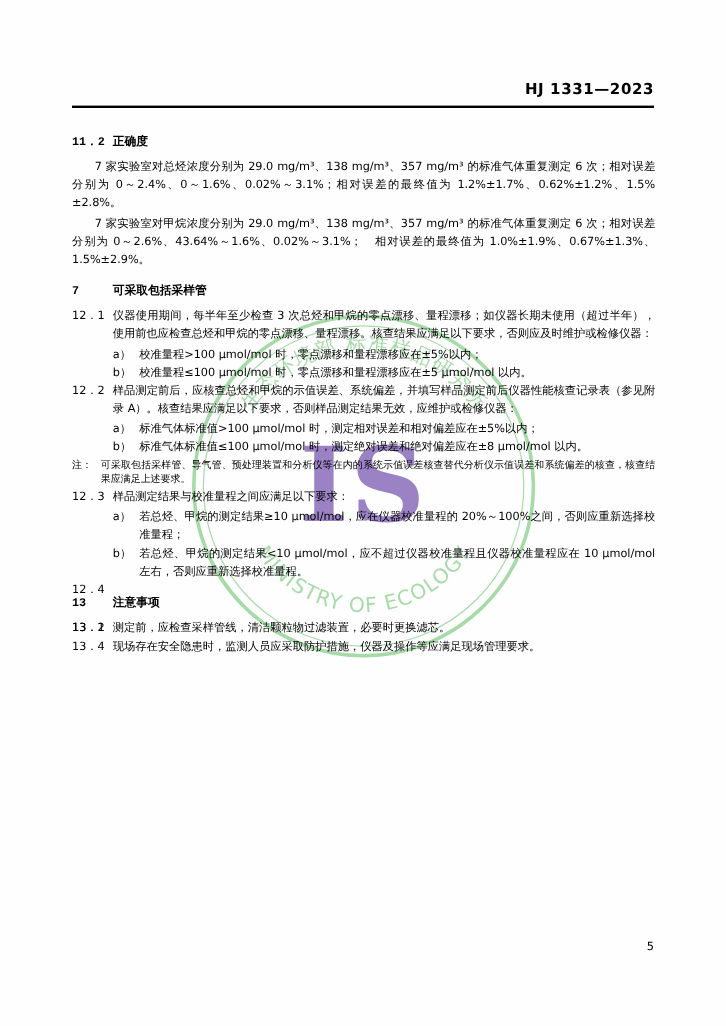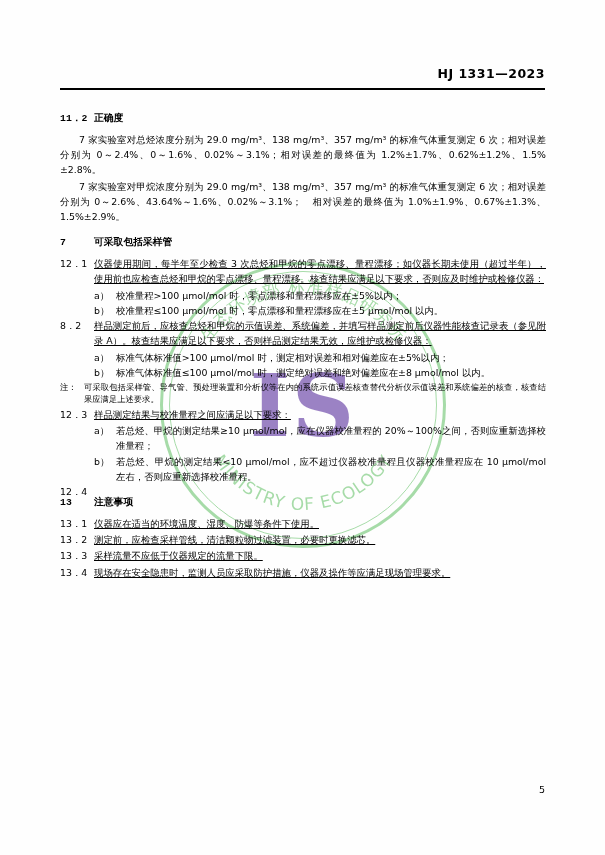--- a/index.html
+++ b/index.html
@@ -70,21 +70,20 @@
   p.para {
     margin: 0 0 1px 0;
     text-indent: 19px;
   }
 
   
   .clause {
     position: relative;
     padding-left: 34px;
     margin: 0 0 1px 0;
-    text-decoration: underline;
   }
   .clause .cnum {
     position: absolute;
     left: 0;
     top: 0;
     width: 32px;
   }
 
   
   .sub {
@@ -215,21 +214,21 @@
     <div class="sub">
       <span class="letter">a）</span>
       <span>校准量程&gt;100 μmol/mol 时，零点漂移和量程漂移应在±5%以内；</span>
     </div>
     <div class="sub">
       <span class="letter">b）</span>
       <span>校准量程≤100 μmol/mol 时，零点漂移和量程漂移应在±5 μmol/mol 以内。</span>
     </div>
 
     <div class="clause">
-      <span class="cnum">8．2</span>
+      <span class="cnum">12．2</span>
       <span>样品测定前后，应核查总烃和甲烷的示值误差、系统偏差，并填写样品测定前后仪器性能核查记录表（参见附录 A）。核查结果应满足以下要求，否则样品测定结果无效，应维护或检修仪器：</span>
     </div>
     <div class="sub">
       <span class="letter">a）</span>
       <span>标准气体标准值&gt;100 μmol/mol 时，测定相对误差和相对偏差应在±5%以内；</span>
     </div>
     <div class="sub">
       <span class="letter">b）</span>
       <span>标准气体标准值≤100 μmol/mol 时，测定绝对误差和绝对偏差应在±8 μmol/mol 以内。</span>
     </div>
@@ -254,31 +253,26 @@
     <div class="clause">
       <span class="cnum">12．4</span>
     </div>
 
     <div class="sec-head">
       <span class="num">13</span><span>注意事项</span>
     </div>
 
     <div class="clause">
       <span class="cnum">13．1</span>
-      <span>仪器应在适当的环境温度、湿度、防爆等条件下使用。</span>
     </div>
     <div class="clause">
       <span class="cnum">13．2</span>
       <span>测定前，应检查采样管线，清洁颗粒物过滤装置，必要时更换滤芯。</span>
     </div>
     <div class="clause">
-      <span class="cnum">13．3</span>
-      <span>采样流量不应低于仪器规定的流量下限。</span>
-    </div>
-    <div class="clause">
       <span class="cnum">13．4</span>
       <span>现场存在安全隐患时，监测人员应采取防护措施，仪器及操作等应满足现场管理要求。</span>
     </div>
 
   </div>
 
   <div class="pagenum">5</div>
 </div>
 
 </body></html>

